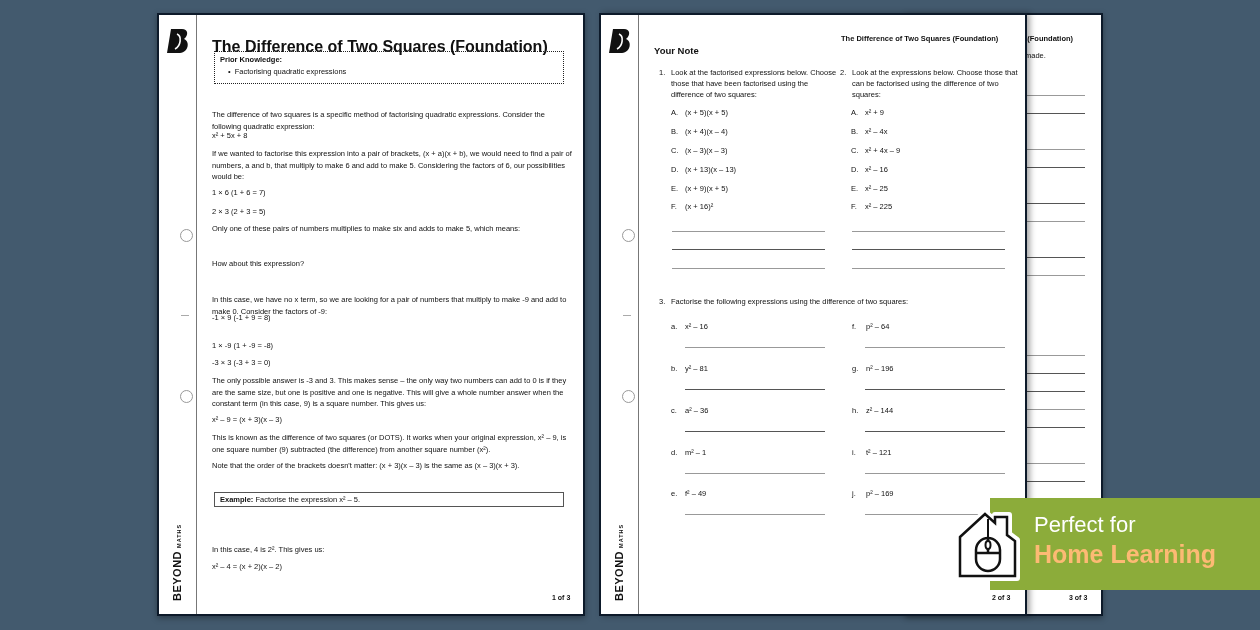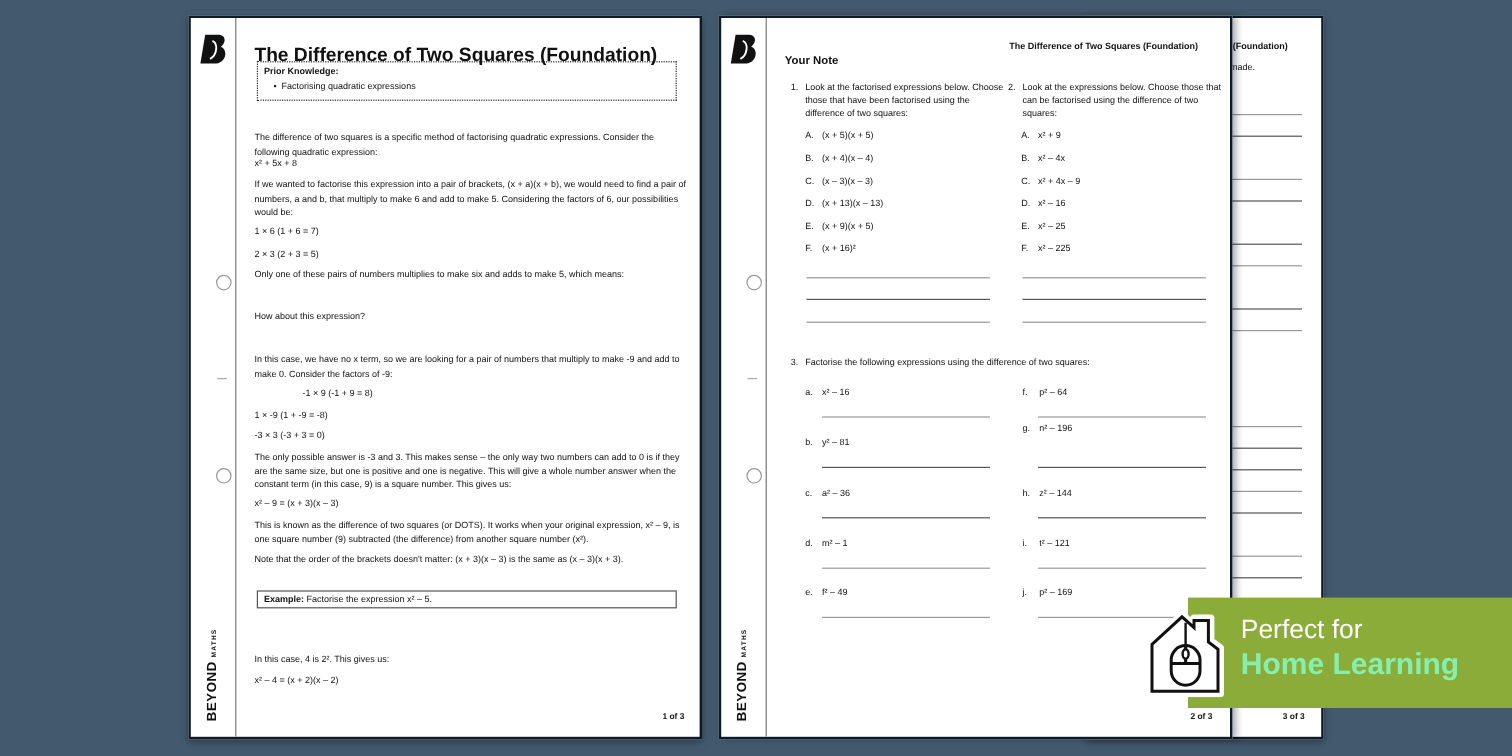--- a/index.html
+++ b/index.html
@@ -35,21 +35,21 @@
     .q { position: absolute; font-size: 7.5px; line-height: 11px; width: 170px; }
     .q .n { position: absolute; left: -12px; }
     .opt { position: absolute; font-size: 7.5px; white-space: nowrap; }
     .opt .l { display: inline-block; width: 14px; }
     .line { position: absolute; height: 1px; background: #555; }
     .line.light { background: #999; }
 
     .banner { position: absolute; left: 990px; top: 498px; width: 270px; height: 92px; background: #8cac3a; }
     .banner-icon { position: absolute; left: 955px; top: 507px; width: 70px; height: 74px; }
     .banner-line1 { position: absolute; left: 1034px; top: 512px; font-size: 22px; color: #fff; white-space: nowrap; }
-    .banner-line2 { position: absolute; left: 1034px; top: 540px; font-size: 25px; font-weight: bold; color: #86efac; white-space: nowrap; }
+    .banner-line2 { position: absolute; left: 1034px; top: 540px; font-size: 25px; font-weight: bold; color: #fdba74; white-space: nowrap; }
   </style>
 </head>
 <body>
 
 <div class="page page-3">
   <div class="header-small" style="left:114px; top:19px;">s (Foundation)</div>
   <div class="header-small" style="left:118px; top:36px; font-weight:normal;">made.</div>
   <div class="line light" style="left:100px; top:80px; width:78px;"></div>
   <div class="line" style="left:100px; top:98px; width:78px;"></div>
   <div class="line light" style="left:100px; top:134px; width:78px;"></div>
@@ -90,21 +90,21 @@
   </div>
 
   <div class="p" style="top:94px;">The difference of two squares is a specific method of factorising quadratic expressions. Consider the following quadratic expression:</div>
   <div class="p" style="top:115px;">x² + 5x + 8</div>
   <div class="p" style="top:133px;">If we wanted to factorise this expression into a pair of brackets, (x + a)(x + b), we would need to find a pair of numbers, a and b, that multiply to make 6 and add to make 5. Considering the factors of 6, our possibilities would be:</div>
   <div class="p" style="top:172px;">1 × 6 (1 + 6 = 7)</div>
   <div class="p" style="top:191px;">2 × 3 (2 + 3 = 5)</div>
   <div class="p" style="top:208px;">Only one of these pairs of numbers multiplies to make six and adds to make 5, which means:</div>
   <div class="p" style="top:243px;">How about this expression?</div>
   <div class="p" style="top:279px;">In this case, we have no x term, so we are looking for a pair of numbers that multiply to make -9 and add to make 0. Consider the factors of -9:</div>
-  <div class="p" style="top:307px;margin-left:40px;">-1 × 9 (-1 + 9 = 8)</div>
+  <div class="p" style="top:297px;">-1 × 9 (-1 + 9 = 8)</div>
   <div class="p" style="top:325px;">1 × -9 (1 + -9 = -8)</div>
   <div class="p" style="top:342px;">-3 × 3 (-3 + 3 = 0)</div>
   <div class="p" style="top:360px;">The only possible answer is -3 and 3. This makes sense – the only way two numbers can add to 0 is if they are the same size, but one is positive and one is negative. This will give a whole number answer when the constant term (in this case, 9) is a square number. This gives us:</div>
   <div class="p" style="top:399px;">x² – 9 = (x + 3)(x – 3)</div>
   <div class="p" style="top:417px;">This is known as the difference of two squares (or DOTS). It works when your original expression, x² – 9, is one square number (9) subtracted (the difference) from another square number (x²).</div>
   <div class="p" style="top:445px;">Note that the order of the brackets doesn't matter: (x + 3)(x – 3) is the same as (x – 3)(x + 3).</div>
 
   <div class="example-box">
     <b>Example:</b>
     <span>Factorise the expression x² – 5.</span>
@@ -172,21 +172,21 @@
   <div class="line" style="left:84px; top:374px; width:140px;"></div>
   <div class="opt" style="left:70px; top:391px;"><span class="l">c.</span><span>a² – 36</span></div>
   <div class="line" style="left:84px; top:416px; width:140px;"></div>
   <div class="opt" style="left:70px; top:433px;"><span class="l">d.</span><span>m² – 1</span></div>
   <div class="line light" style="left:84px; top:458px; width:140px;"></div>
   <div class="opt" style="left:70px; top:474px;"><span class="l">e.</span><span>f² – 49</span></div>
   <div class="line light" style="left:84px; top:499px; width:140px;"></div>
 
   <div class="opt" style="left:251px; top:307px;"><span class="l">f.</span><span>p² – 64</span></div>
   <div class="line light" style="left:264px; top:332px; width:140px;"></div>
-  <div class="opt" style="left:251px; top:337px;"><span class="l">g.</span><span>n² – 196</span></div>
+  <div class="opt" style="left:251px; top:349px;"><span class="l">g.</span><span>n² – 196</span></div>
   <div class="line" style="left:264px; top:374px; width:140px;"></div>
   <div class="opt" style="left:251px; top:391px;"><span class="l">h.</span><span>z² – 144</span></div>
   <div class="line" style="left:264px; top:416px; width:140px;"></div>
   <div class="opt" style="left:251px; top:433px;"><span class="l">i.</span><span>t² – 121</span></div>
   <div class="line light" style="left:264px; top:458px; width:140px;"></div>
   <div class="opt" style="left:251px; top:474px;"><span class="l">j.</span><span>p² – 169</span></div>
   <div class="line light" style="left:264px; top:499px; width:140px;"></div>
 
   <div class="page-num" style="left:391px; top:579px;">2 of 3</div>
 </div>

